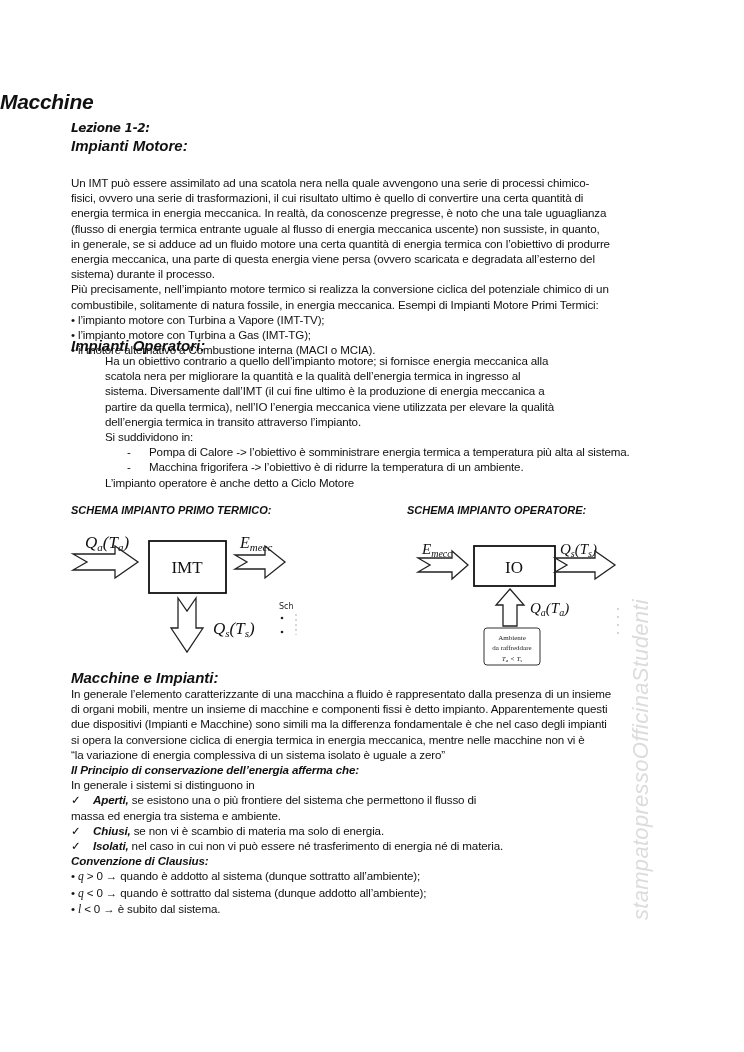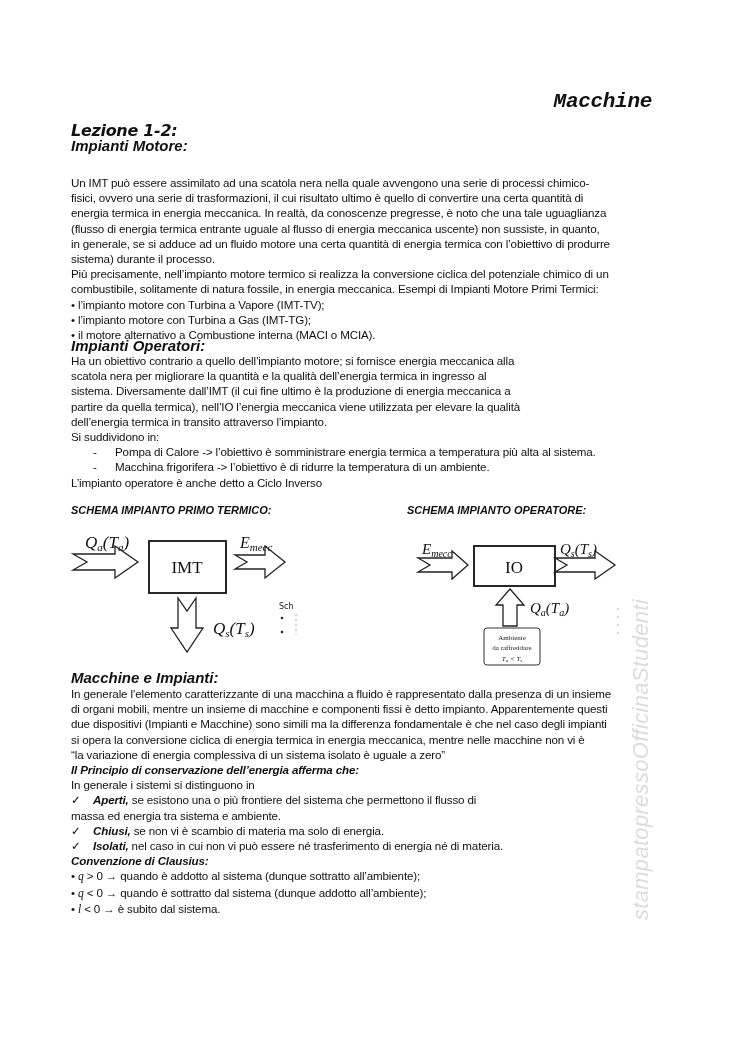--- a/index.html
+++ b/index.html
@@ -1,25 +1,25 @@
 <!DOCTYPE html>
 <html><head>
 <meta charset="utf-8">
 <style>
   html, body { margin: 0; padding: 0; background: #ffffff; }
   body { width: 744px; height: 1052px; position: relative; overflow: hidden; color: #111; }
   .page { position: absolute; left: 0; top: 0; width: 744px; height: 1052px; background: #fff; }
   .title {
-    position: absolute; left: 0; width: 652px; top: 90px; text-align: right;
-    font-family: Liberation Mono, monospace; font-weight: bold; font-style: italic;
+    position: absolute; left: 0; width: 652px; top: 90px; text-align: left;
+    font-family: Liberation Sans, sans-serif; font-weight: bold; font-style: italic;
     font-size: 21px; letter-spacing: -0.3px;
   }
   .lesson {
     position: absolute; left: 71px; top: 121px;
-    font-family: "DejaVu Sans", sans-serif; font-weight: bold; font-style: italic; font-size: 16px;
+    font-family: "DejaVu Sans", sans-serif; font-weight: bold; font-style: italic; font-size: 12px;
     letter-spacing: -0.3px;
   }
   .h2 {
     position: absolute; left: 71px;
     font-family: "Liberation Sans", sans-serif; font-weight: bold; font-style: italic; font-size: 15px;
   }
   .text {
     position: absolute; left: 71px;
     font-family: "Liberation Sans", sans-serif; font-size: 11.6px; line-height: 15.2px;
     letter-spacing: -0.15px;
@@ -51,39 +51,40 @@
   <div class="title">Macchine</div>
   <div class="lesson">Lezione 1-2:</div>
 
   <div class="h2" style="top:137px;">Impianti Motore:</div>
   <div class="text" style="top:155px;margin-top:20px;">
     <span class="line">Un IMT può essere assimilato ad una scatola nera nella quale avvengono una serie di processi chimico-</span>
     <span class="line">fisici, ovvero una serie di trasformazioni, il cui risultato ultimo è quello di convertire una certa quantità di</span>
     <span class="line">energia termica in energia meccanica. In realtà, da conoscenze pregresse, è noto che una tale uguaglianza</span>
     <span class="line">(flusso di energia termica entrante uguale al flusso di energia meccanica uscente) non sussiste, in quanto,</span>
     <span class="line">in generale, se si adduce ad un fluido motore una certa quantità di energia termica con l’obiettivo di produrre</span>
+    <span class="line">energia meccanica, una parte di questa energia viene persa (ovvero scaricata e degradata all’esterno del</span>
     <span class="line">sistema) durante il processo.</span>
     <span class="line">Più precisamente, nell’impianto motore termico si realizza la conversione ciclica del potenziale chimico di un</span>
     <span class="line">combustibile, solitamente di natura fossile, in energia meccanica. Esempi di Impianti Motore Primi Termici:</span>
     <span class="line">• l’impianto motore con Turbina a Vapore (IMT-TV);</span>
     <span class="line">• l’impianto motore con Turbina a Gas (IMT-TG);</span>
     <span class="line">• il motore alternativo a Combustione interna (MACI o MCIA).</span>
   </div>
 
   <div class="h2" style="top:337px;">Impianti Operatori:</div>
-  <div class="text" style="top:353px;">
+  <div class="text" style="top:353px;margin-left:34px;">
     <span class="line">Ha un obiettivo contrario a quello dell’impianto motore; si fornisce energia meccanica alla</span>
     <span class="line">scatola nera per migliorare la quantità e la qualità dell’energia termica in ingresso al</span>
     <span class="line">sistema. Diversamente dall’IMT (il cui fine ultimo è la produzione di energia meccanica a</span>
     <span class="line">partire da quella termica), nell’IO l’energia meccanica viene utilizzata per elevare la qualità</span>
     <span class="line">dell’energia termica in transito attraverso l’impianto.</span>
     <span class="line">Si suddividono in:</span>
     <span class="line"><span class="dash">-</span><span>Pompa di Calore -&gt; l’obiettivo è somministrare energia termica a temperatura più alta al sistema.</span></span>
     <span class="line"><span class="dash">-</span><span>Macchina frigorifera -&gt; l’obiettivo è di ridurre la temperatura di un ambiente.</span></span>
-    <span class="line">L’impianto operatore è anche detto a Ciclo Inverso</span>
+    <span class="line">L’impianto operatore è anche detto a Ciclo Motore</span>
   </div>
 
   <div class="schema-label" style="left:71px;">SCHEMA IMPIANTO PRIMO TERMICO:</div>
   <div class="schema-label" style="left:407px;">SCHEMA IMPIANTO OPERATORE:</div>
 
   <svg class="diagram" style="left:65px; top:528px;" width="250" height="130" viewBox="0 0 250 130">
 
     <g>
       <polygon points="8,26 50,26 50,18 73,34 50,50 50,42 8,42 22,34" fill="#fff" stroke="#222" stroke-width="1.3"></polygon>
     </g>

